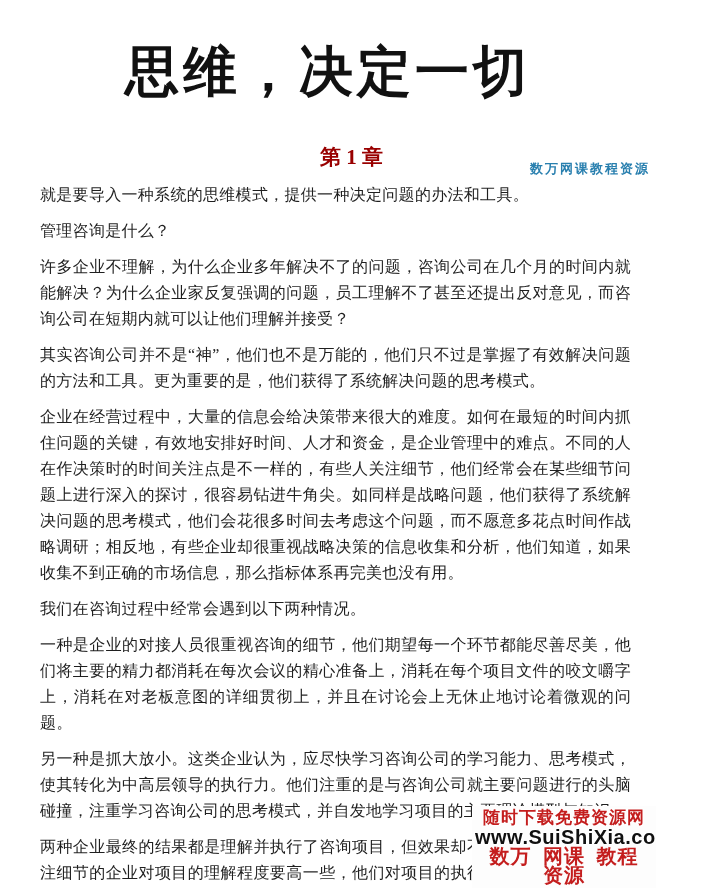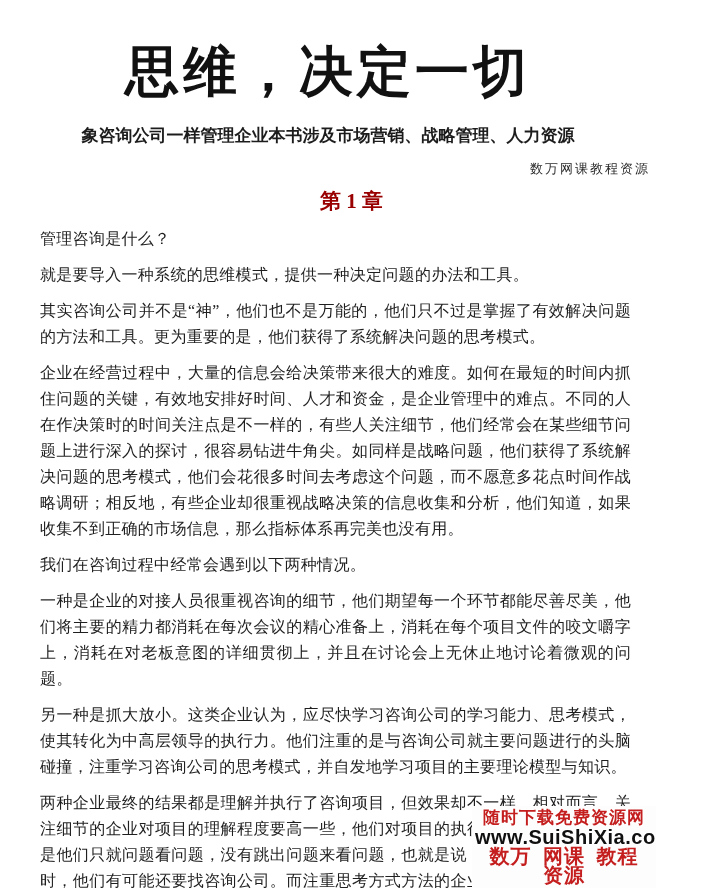--- a/index.html
+++ b/index.html
@@ -46,23 +46,23 @@
     font-size:16px;
     line-height:26px;
     letter-spacing:0.3px;
     color:#1f1f1f;
   }
   .wm-top{
     position:absolute;
     top:160px;right:6px;
     font-family:"Liberation Sans","DejaVu Sans",sans-serif;
     font-size:13px;
-    font-weight:400;
+    font-weight:700;
     letter-spacing:2px;
-    color:#000000;
+    color:#0369a1;
     opacity:0.85;
   }
   .wm-bottom{
     position:absolute;
     right:0;bottom:0;
     width:178px;
     background:#fdfdfd;
     padding:2px 3px 3px 3px;
     text-align:center;
     font-family:"Liberation Sans","DejaVu Sans",sans-serif;
@@ -82,27 +82,27 @@
     color:#c41e1e;letter-spacing:1px;word-spacing:5px;
   }
 </style>
 </head>
 <body>
 
 <div class="page">
 
   <h1 class="title">思维，决定一切</h1>
 
-  <div class="subtitle">象咨询公司一样管理企业本书涉及市场营销、战略管理、人力资源</div>
 
   <h2 class="chapter">第 1 章</h2>
 
   <div class="body-text">
+      <p class="body-para">就是要导入一种系统的思维模式，提供一种决定问题的办法和工具。</p>
       <p class="body-para">管理咨询是什么？</p>
-      <p class="body-para">就是要导入一种系统的思维模式，提供一种决定问题的办法和工具。</p>
+      <p class="body-para">许多企业不理解，为什么企业多年解决不了的问题，咨询公司在几个月的时间内就能解决？为什么企业家反复强调的问题，员工理解不了甚至还提出反对意见，而咨询公司在短期内就可以让他们理解并接受？</p>
       <p class="body-para">其实咨询公司并不是“神”，他们也不是万能的，他们只不过是掌握了有效解决问题的方法和工具。更为重要的是，他们获得了系统解决问题的思考模式。</p>
       <p class="body-para">企业在经营过程中，大量的信息会给决策带来很大的难度。如何在最短的时间内抓住问题的关键，有效地安排好时间、人才和资金，是企业管理中的难点。不同的人在作决策时的时间关注点是不一样的，有些人关注细节，他们经常会在某些细节问题上进行深入的探讨，很容易钻进牛角尖。如同样是战略问题，他们获得了系统解决问题的思考模式，他们会花很多时间去考虑这个问题，而不愿意多花点时间作战略调研；相反地，有些企业却很重视战略决策的信息收集和分析，他们知道，如果收集不到正确的市场信息，那么指标体系再完美也没有用。</p>
       <p class="body-para">我们在咨询过程中经常会遇到以下两种情况。</p>
       <p class="body-para">一种是企业的对接人员很重视咨询的细节，他们期望每一个环节都能尽善尽美，他们将主要的精力都消耗在每次会议的精心准备上，消耗在每个项目文件的咬文嚼字上，消耗在对老板意图的详细贯彻上，并且在讨论会上无休止地讨论着微观的问题。</p>
       <p class="body-para">另一种是抓大放小。这类企业认为，应尽快学习咨询公司的学习能力、思考模式，使其转化为中高层领导的执行力。他们注重的是与咨询公司就主要问题进行的头脑碰撞，注重学习咨询公司的思考模式，并自发地学习项目的主要理论模型与知识。</p>
       <p class="body-para">两种企业最终的结果都是理解并执行了咨询项目，但效果却不一样。相对而言，关注细节的企业对项目的理解程度要高一些，他们对项目的执行情况也不差，但缺点是他们只就问题看问题，没有跳出问题来看问题，也就是说，以后遇到相同的问题时，他们有可能还要找咨询公司。而注重思考方式方法的企业可能在项目的细节方面理解较浅，但他们却掌握了解决此类问题的方式方法。</p>
     </div>
 
   <div class="wm-top">数万网课教程资源</div>
 

